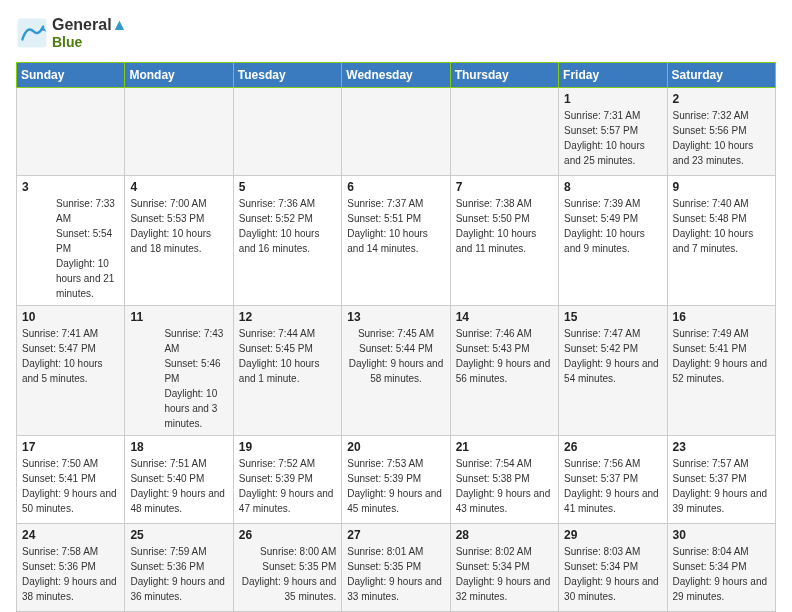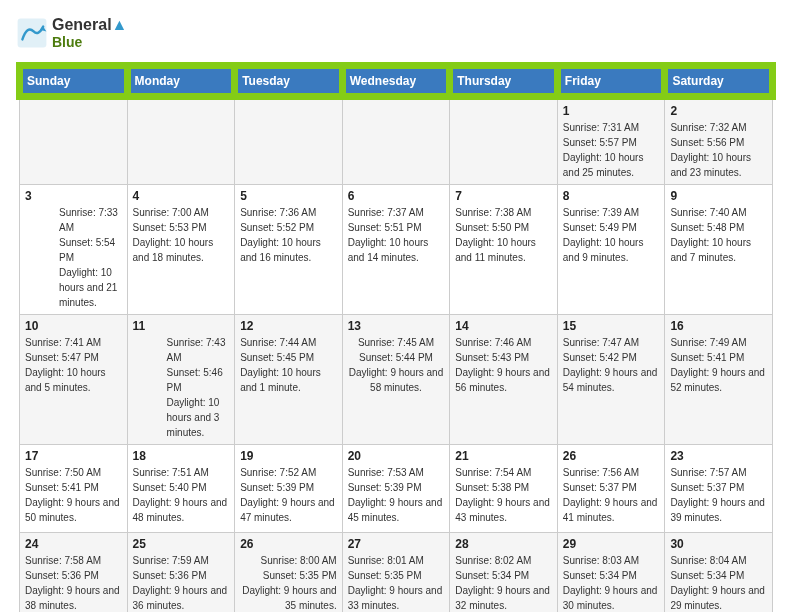--- a/index.html
+++ b/index.html
@@ -42,21 +42,21 @@
       border-collapse: collapse;
       table-layout: fixed;
     }
     thead th {
       background: #3a7abf;
       color: #fff;
       font-size: 12px;
       font-weight: bold;
       padding: 5px 4px;
       text-align: left;
-      border: 7px solid #84cc16;
+      border: 1px solid #84cc16;
     }
     tbody td {
       border: 1px solid #ccc;
       vertical-align: top;
       padding: 4px 5px;
       font-size: 10px;
       color: #333;
       height: 88px;
     }
     tbody tr:nth-child(odd) td {

